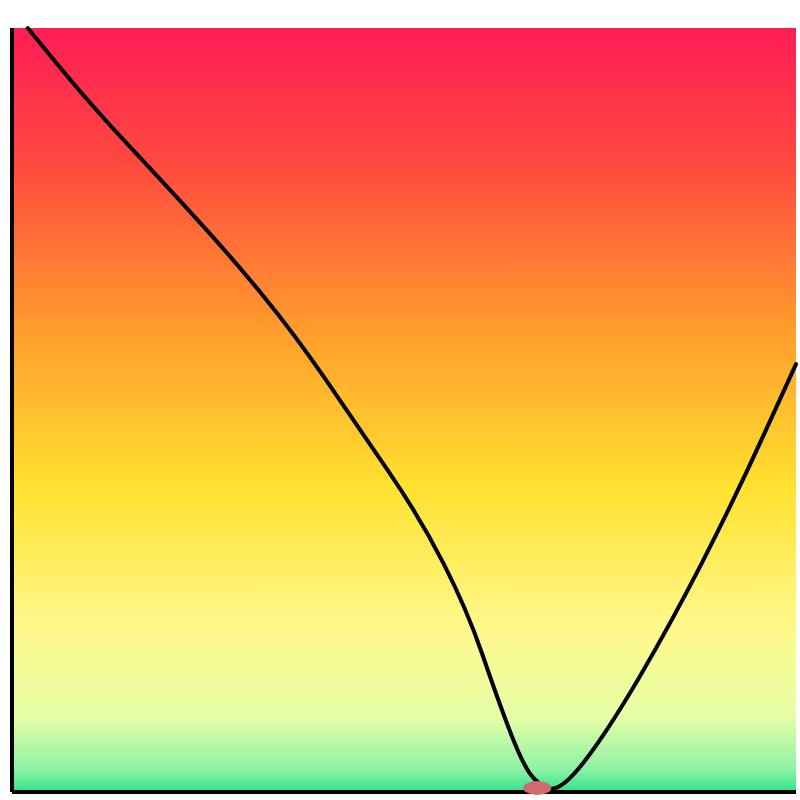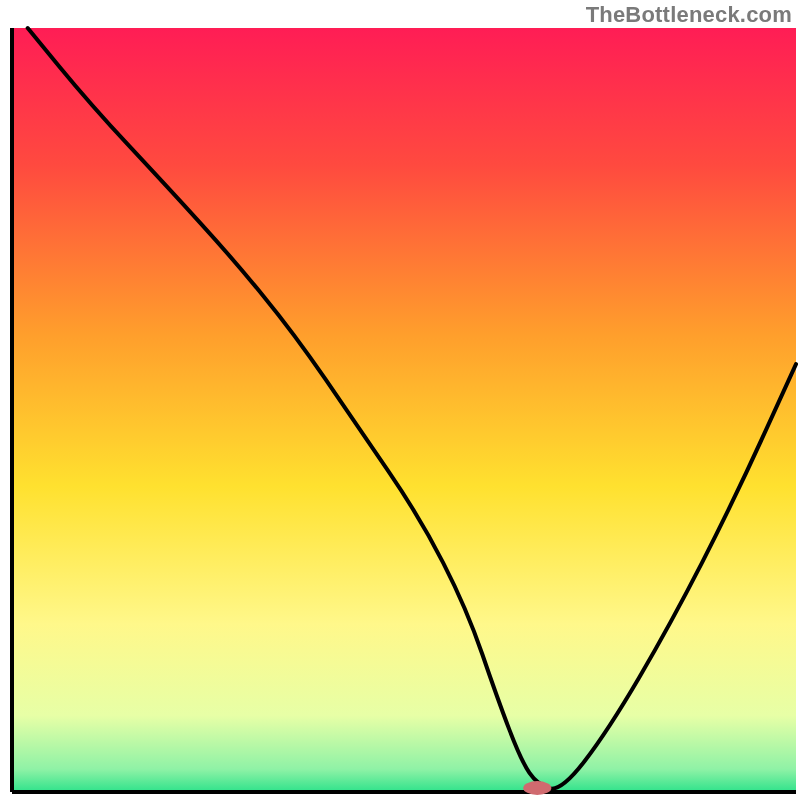--- a/index.html
+++ b/index.html
@@ -47,21 +47,20 @@
     stroke-linejoin: round;
   }
   .marker {
     fill: #d06a6f;
   }
 </style>
 </head>
 <body>
 
 <div class="chart-wrap">
-  <div class="watermark">TheBottleneck.com</div>
 
   <svg class="plot" viewBox="0 0 800 800">
     <defs>
       <linearGradient id="bg-grad" x1="0" y1="0" x2="0" y2="1">
           <stop offset="0%" stop-color="#ff1d55"></stop>
           <stop offset="18%" stop-color="#ff4a3f"></stop>
           <stop offset="40%" stop-color="#ff9e2c"></stop>
           <stop offset="60%" stop-color="#ffe12f"></stop>
           <stop offset="78%" stop-color="#fff88a"></stop>
           <stop offset="90%" stop-color="#e7ffa6"></stop>

